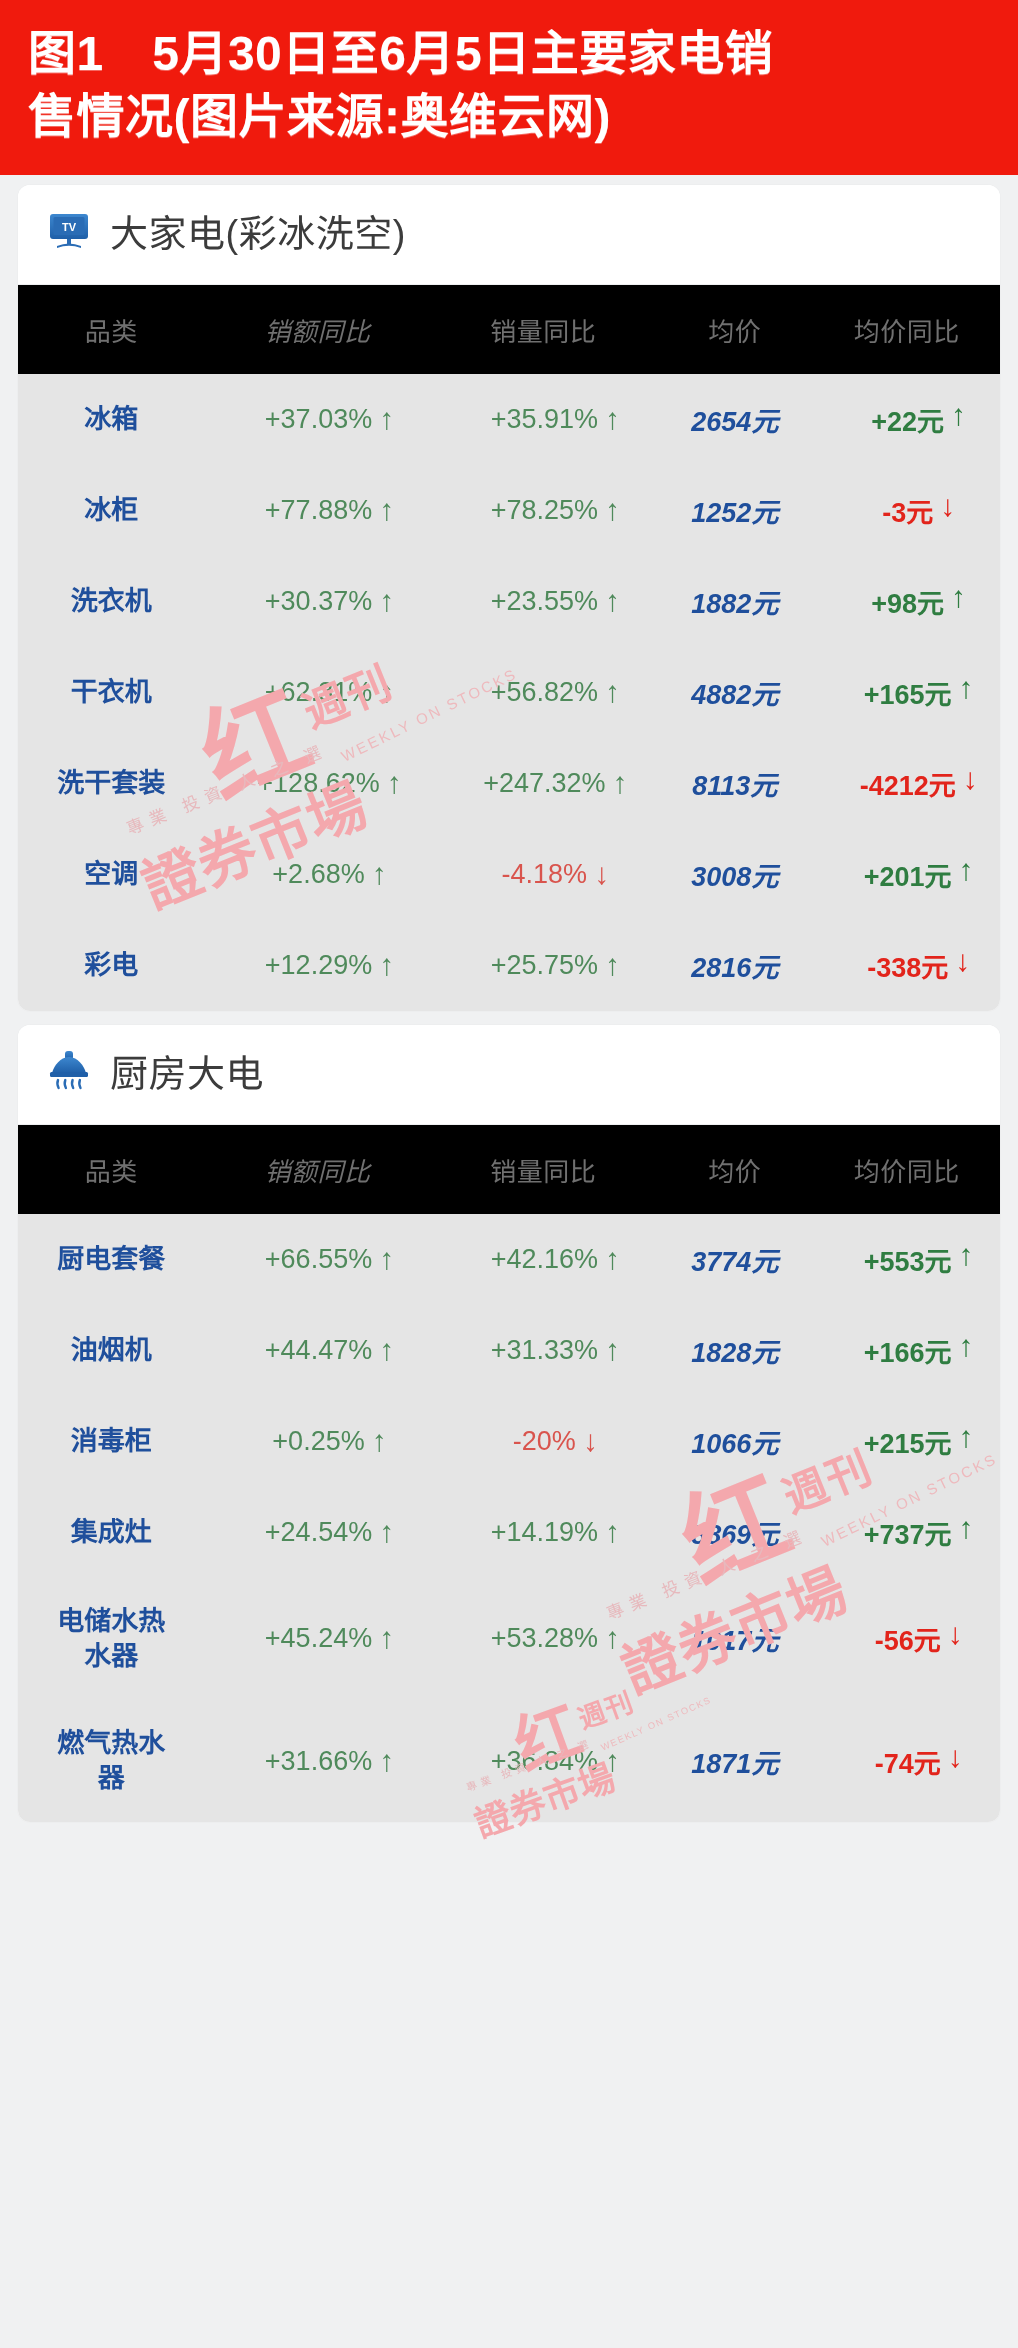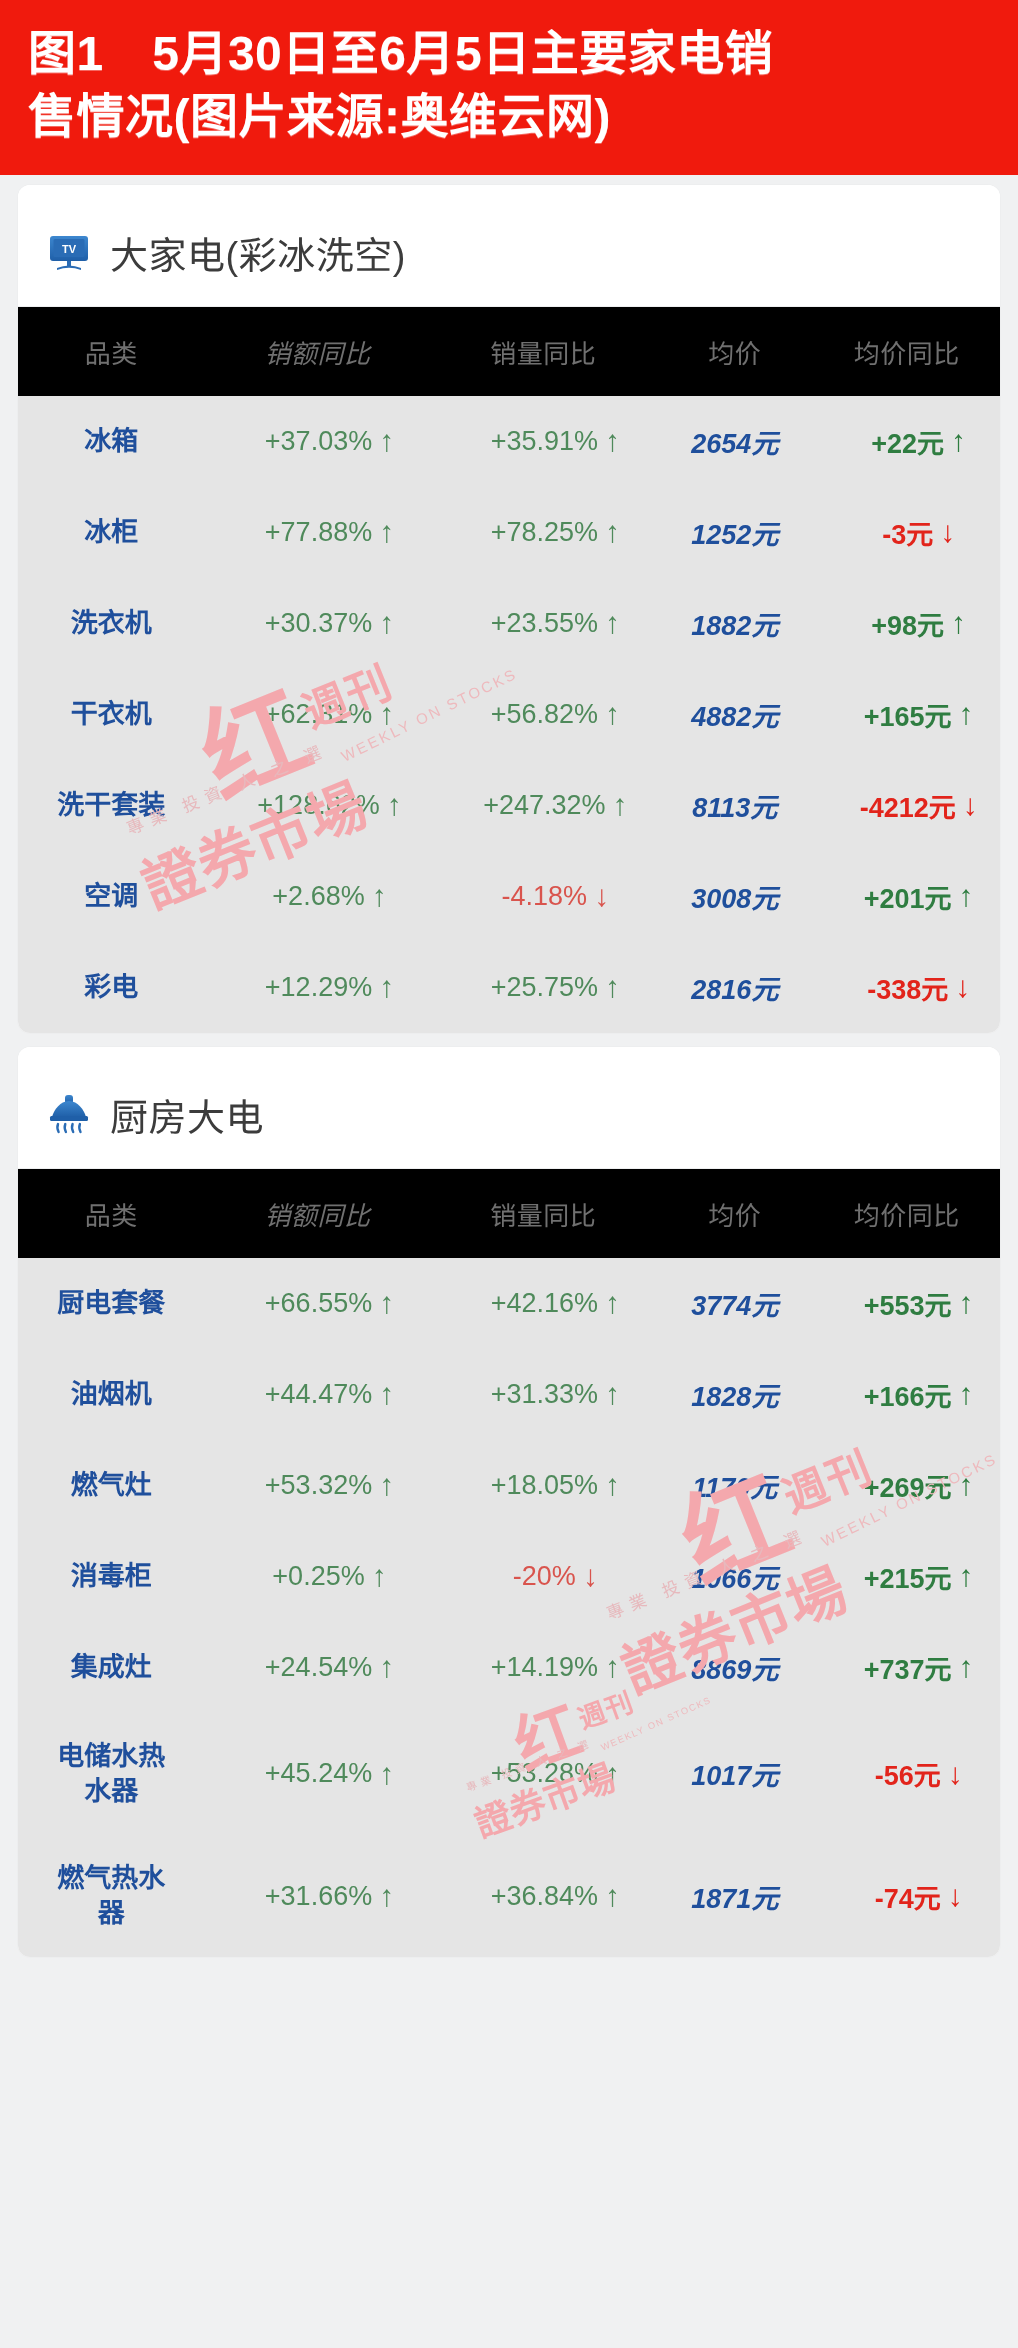--- a/index.html
+++ b/index.html
@@ -45,21 +45,21 @@
     background: #ffffff;
     border-radius: 12px;
     overflow: hidden;
     margin-bottom: 14px;
     box-shadow: 0 0 0 1px rgba(0,0,0,0.012);
   }
 
   .section-head {
     display: flex;
     align-items: center;
-    padding: 40px 0 26px 26px;
+    padding: 18px 0 26px 26px;
     border-bottom: 1px solid #eeeff0;
     background: #ffffff;
   }
   .section-head .sec-icon {
     width: 50px;
     height: 50px;
     flex: 0 0 50px;
     margin-right: 16px;
     display: flex;
     align-items: center;
@@ -129,21 +129,21 @@
   }
   td.delta {
     color: #2f7d41;
     font-weight: bold;
     font-size: 29px;
   }
   td.delta.neg { color: #e2241b; }
 
   .val-wrap {
     display: inline-flex;
-    align-items: center;
+    align-items: flex-start;
     justify-content: center;
     gap: 7px;
     white-space: nowrap;
     margin-left: 24px;
   }
   .arrow {
     font-size: 30px;
     line-height: 1;
     display: inline-block;
   }
@@ -437,36 +437,20 @@
                 <span>+31.33%</span>
                 <span class="arrow up">↑</span>
               </span></td>
             <td class="price">1828元</td>
             <td class="delta"><span class="val-wrap">
                 <span>+166元</span>
                 <span class="arrow up">↑</span>
               </span></td>
           </tr>
           <tr>
-            <td class="cat">燃气灶</td>
-            <td class="pct"><span class="val-wrap">
-                <span>+53.32%</span>
-                <span class="arrow up">↑</span>
-              </span></td>
-            <td class="pct"><span class="val-wrap">
-                <span>+18.05%</span>
-                <span class="arrow up">↑</span>
-              </span></td>
-            <td class="price">1170元</td>
-            <td class="delta"><span class="val-wrap">
-                <span>+269元</span>
-                <span class="arrow up">↑</span>
-              </span></td>
-          </tr>
-          <tr>
             <td class="cat">消毒柜</td>
             <td class="pct"><span class="val-wrap">
                 <span>+0.25%</span>
                 <span class="arrow up">↑</span>
               </span></td>
             <td class="pct neg"><span class="val-wrap">
                 <span>-20%</span>
                 <span class="arrow down">↓</span>
               </span></td>
             <td class="price">1066元</td>

